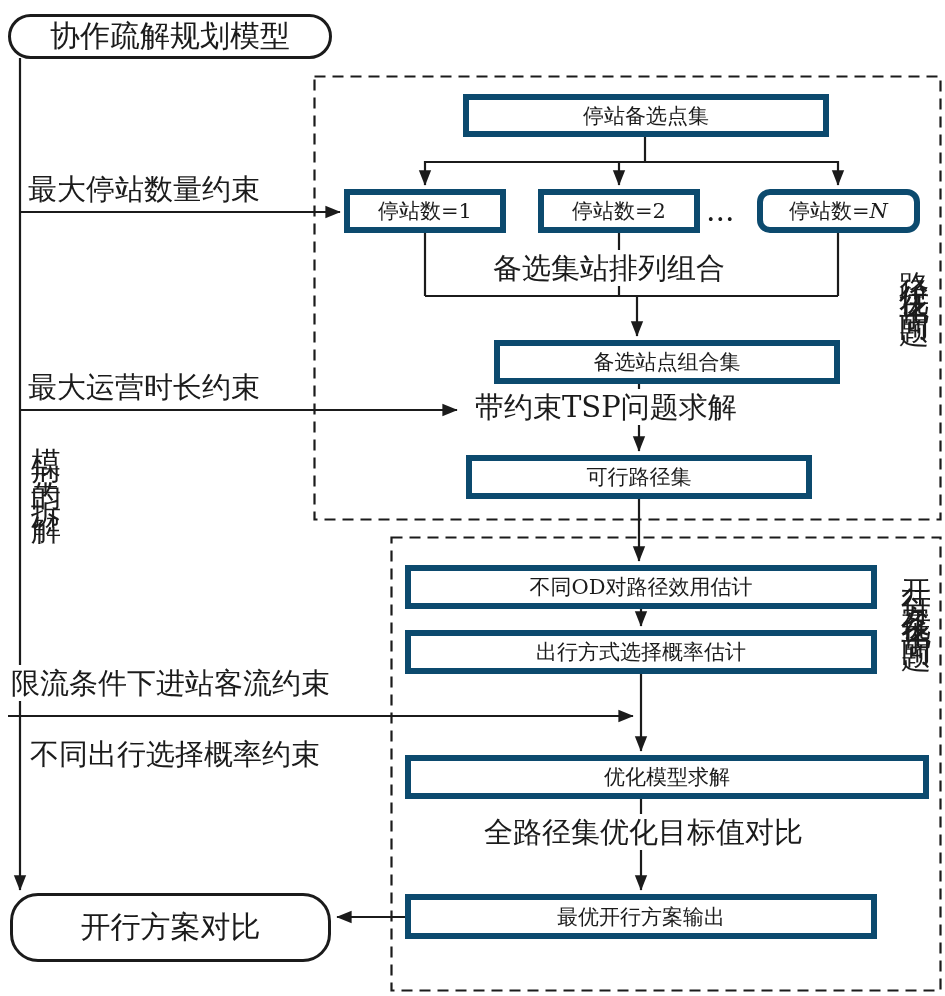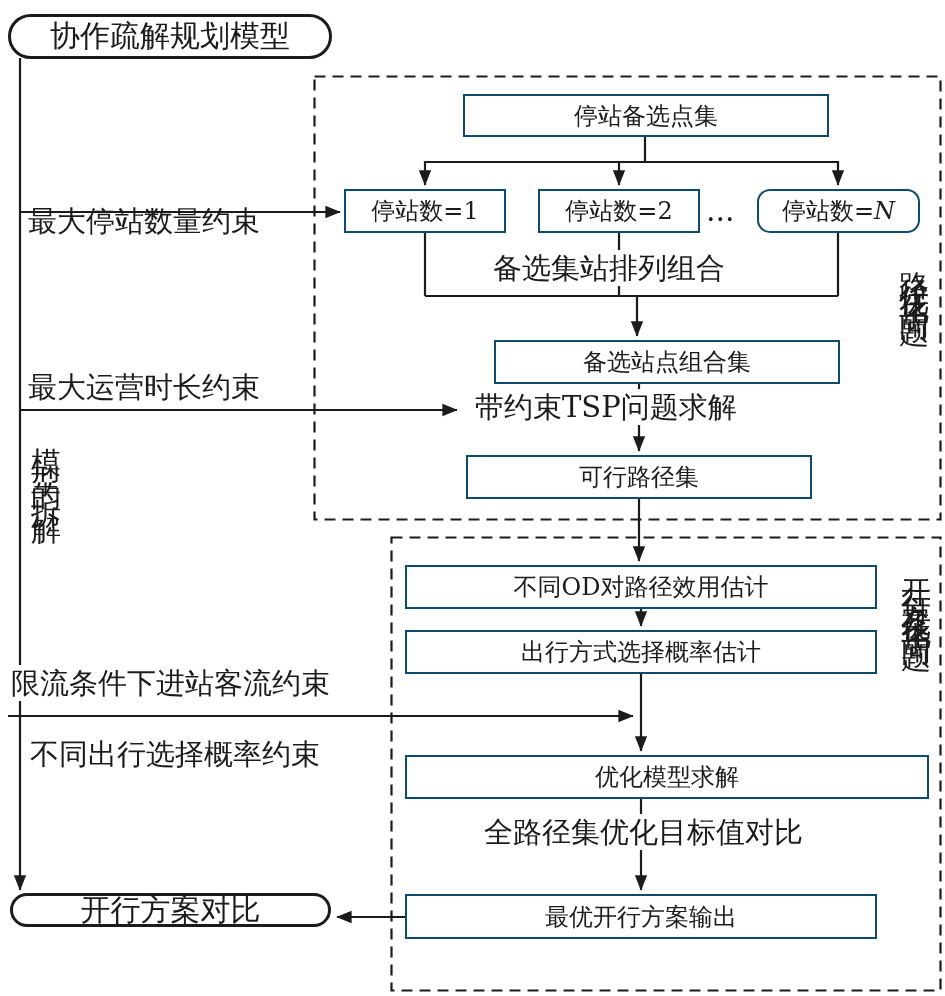--- a/index.html
+++ b/index.html
@@ -8,23 +8,23 @@
     font-family:"DejaVu Serif","Liberation Serif",serif;
     color:#1b1b1b;
   }
   .canvas {
     position:relative; width:945px; height:996px;
     background:#ffffff; overflow:hidden;padding-left:28px;
   }
   .wires { position:absolute; left:0; top:0; }
   .rect {
     position:absolute; background:#ffffff;
-    border:2px solid #0c4a6e;
+    border:6px solid #0c4a6e;
     display:flex; align-items:center; justify-content:center;
-    font-size:24px; white-space:nowrap;
+    font-size:21px; white-space:nowrap;
   }
   .stadium {
     position:absolute; background:#ffffff;
     border:3px solid #1b1b1b; border-radius:28px;
     display:flex; align-items:center; justify-content:center;
     font-size:30px; white-space:nowrap;
   }
   .lbl {
     position:absolute; font-size:29px; white-space:nowrap;
     line-height:1.25;
@@ -84,21 +84,21 @@
       <line x1="20" y1="212" x2="340" y2="212" marker-end="url(#ah)"></line>
 
       <line x1="20" y1="410" x2="457" y2="410" marker-end="url(#ah)"></line>
 
       <line x1="8" y1="716" x2="633" y2="716" marker-end="url(#ah)"></line>
     </g>
   </svg>
 
   <div class="stadium" style="left:8px;top:14px;width:324px;height:45px;">协作疏解规划模型</div>
 
-  <div class="stadium" style="left:10px;top:893px;width:321px;height:34px;">开行方案对比</div>
+  <div class="stadium" style="left:10px;top:893px;width:321px;height:69px;">开行方案对比</div>
 
   <div class="rect" style="left:463px;top:94px;width:366px;height:43px;">停站备选点集</div>
 
   <div class="rect" style="left:344px;top:189px;width:162px;height:44px;">停站数=1</div>
 
   <div class="rect" style="left:538px;top:189px;width:162px;height:44px;">停站数=2</div>
 
   <div class="lbl" style="left:706px;top:192px;font-size:30px;">...</div>
 
   <div class="rect" style="left:757px;top:189px;width:163px;height:44px;border-radius:13px;">
@@ -121,21 +121,21 @@
   <div class="rect" style="left:405px;top:630px;width:472px;height:44px;">出行方式选择概率估计</div>
 
   <div class="rect" style="left:405px;top:755px;width:524px;height:44px;">优化模型求解</div>
 
   <div class="lbl bg" style="left:481px;top:814px;">全路径集优化目标值对比</div>
 
   <div class="rect" style="left:405px;top:894px;width:472px;height:45px;">最优开行方案输出</div>
 
   <div class="vlbl tight" style="left:895px;top:556px;">开行方案优化子问题</div>
 
-  <div class="lbl" style="left:28px;top:171px;margin-top:32px;">最大停站数量约束</div>
+  <div class="lbl" style="left:28px;top:171px;">最大停站数量约束</div>
 
   <div class="lbl" style="left:28px;top:369px;">最大运营时长约束</div>
 
   <div class="vlbl loose" style="left:25px;top:424px;">模型的拆解</div>
 
   <div class="lbl bg" style="left:8px;top:665px;">限流条件下进站客流约束</div>
 
 
   <div class="lbl bg" style="left:27px;top:736px;">不同出行选择概率约束</div>
 

